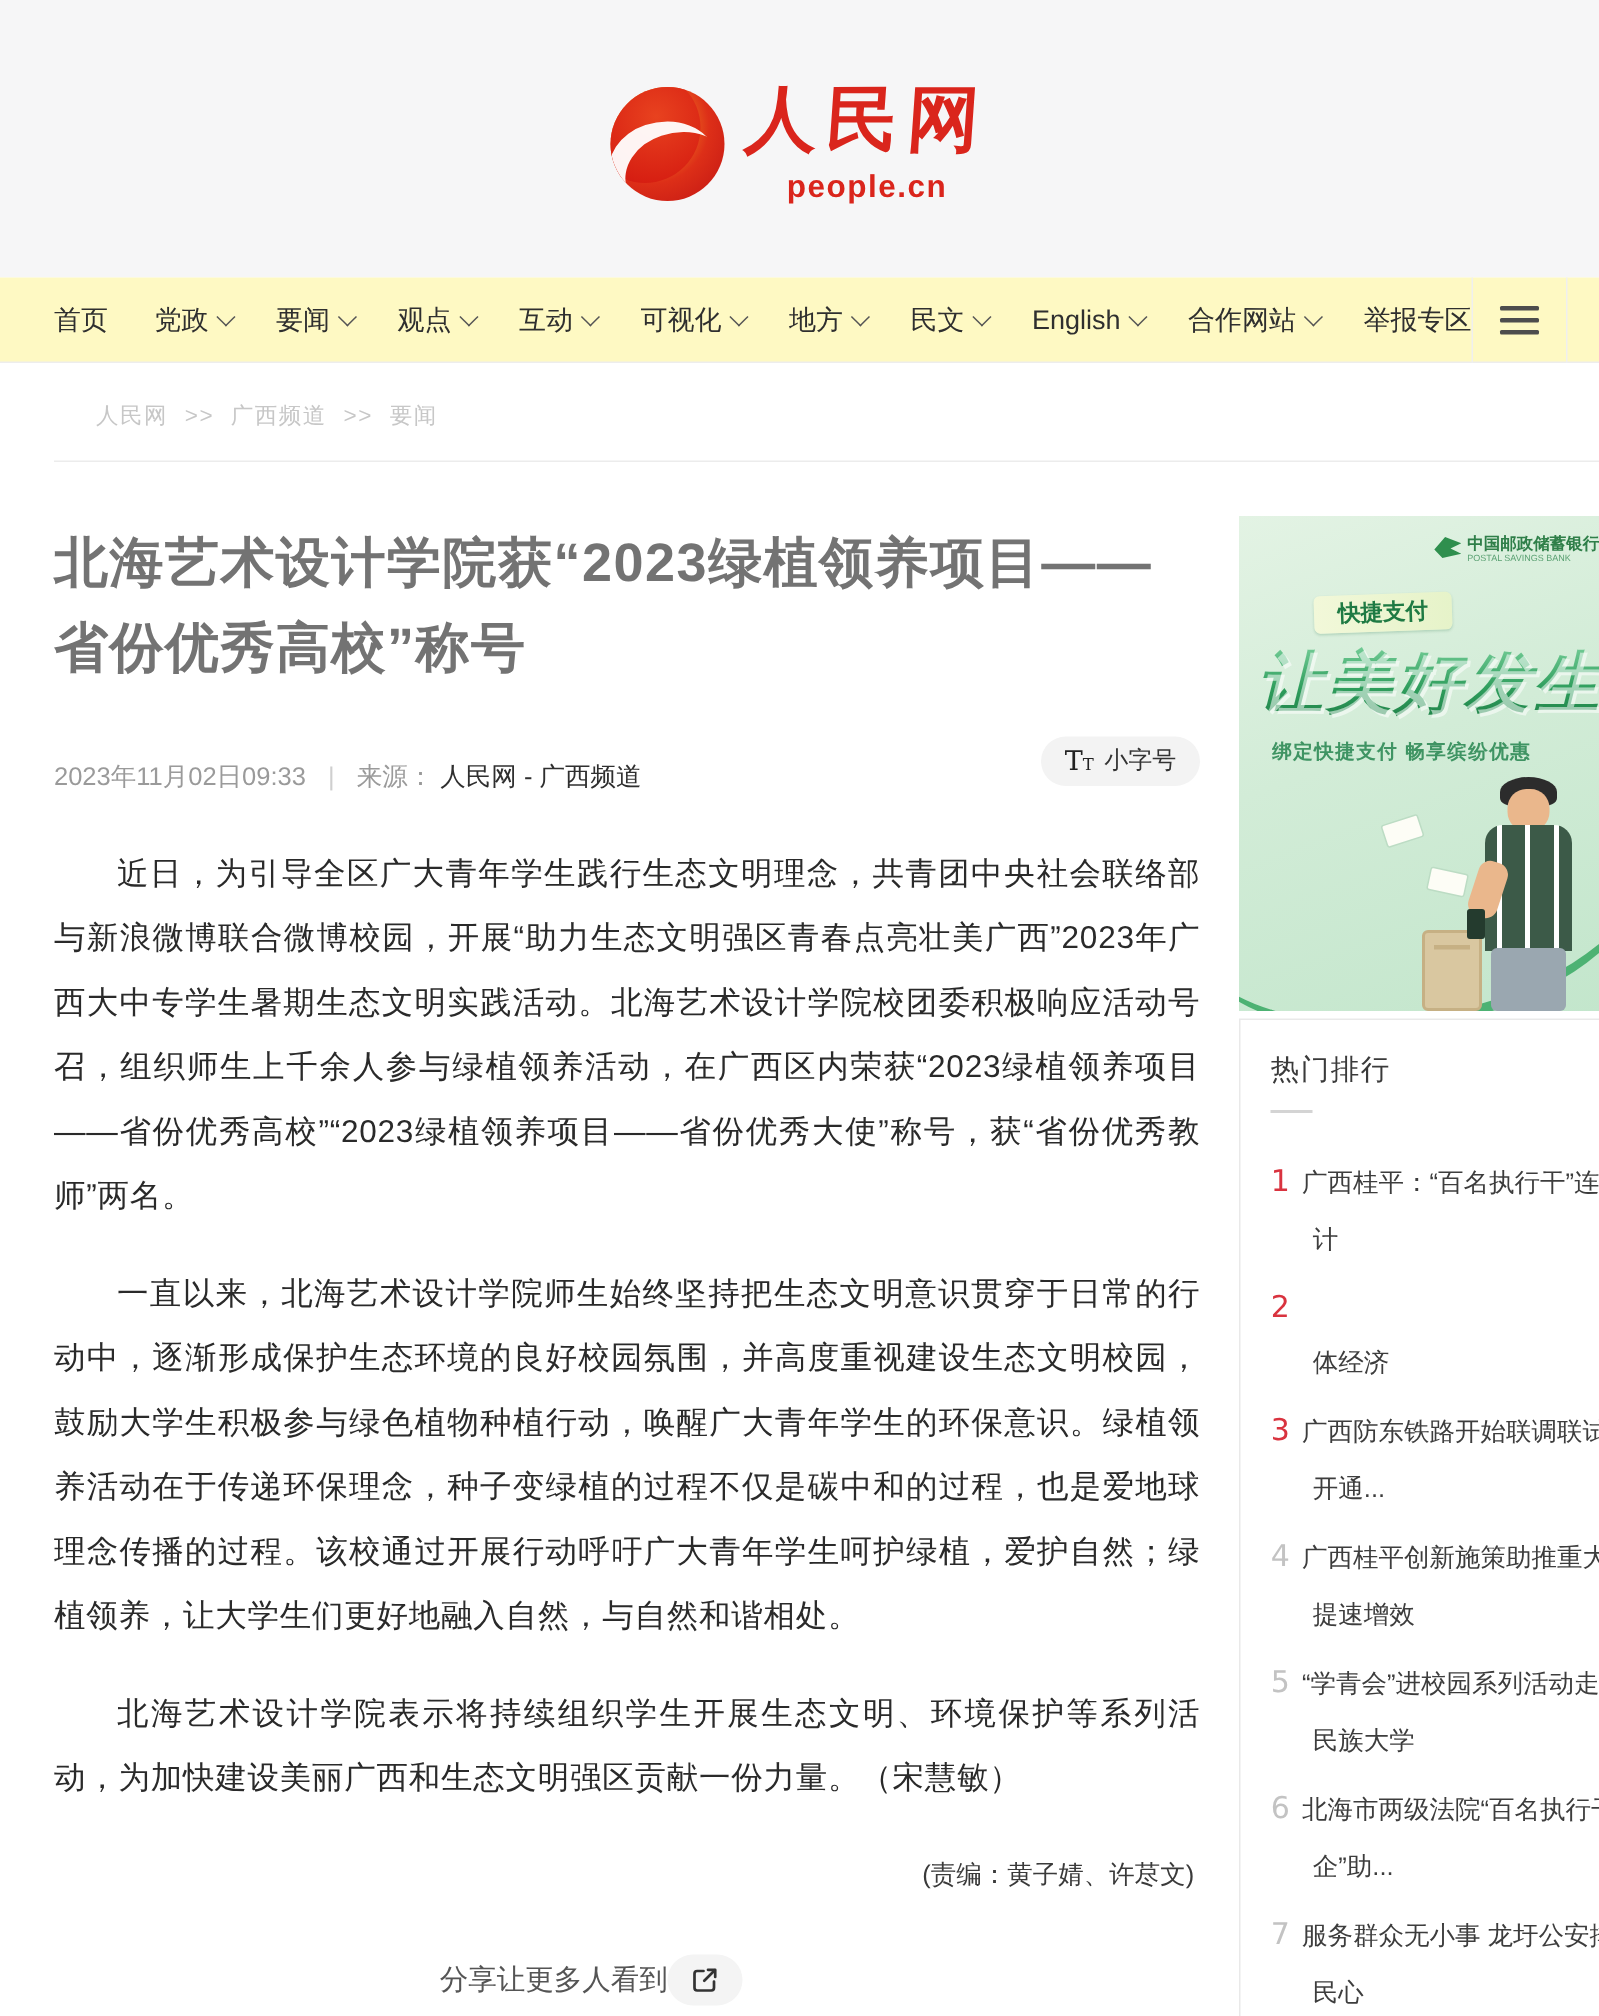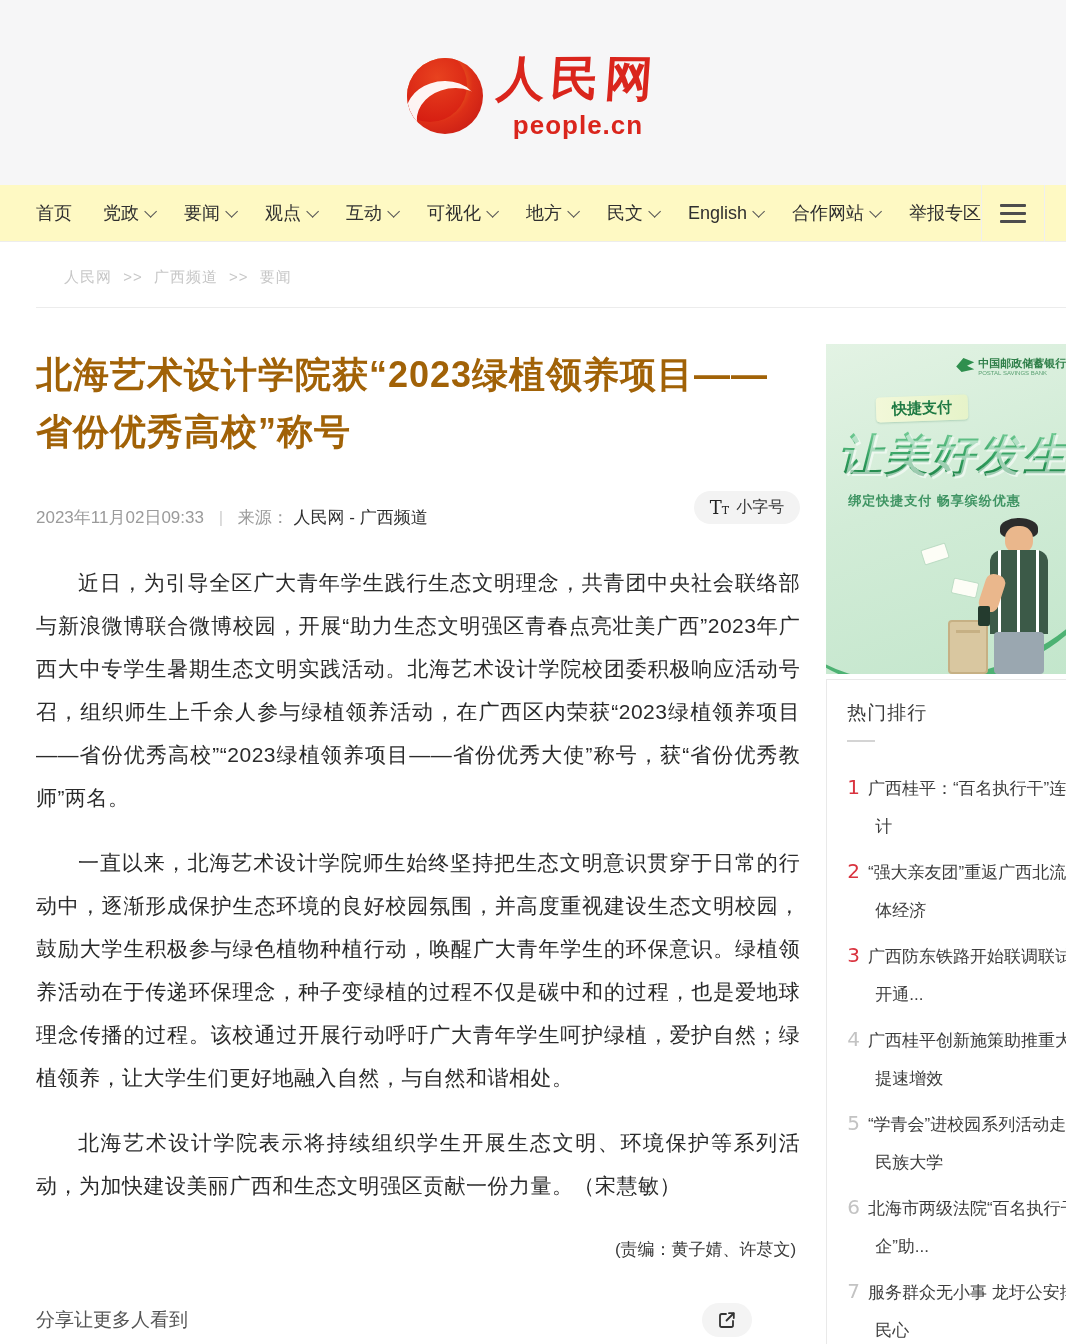--- a/index.html
+++ b/index.html
@@ -13,21 +13,21 @@
   .logo-globe { position:relative; width:76px; height:76px; border-radius:50%;
     background:radial-gradient(circle at 36% 34%, #f5ab4b 0%, #ef7a21 26%, #dd2f18 55%, #c01313 100%); overflow:hidden; }
   .logo-globe::before { content:""; position:absolute; left:-14px; top:-10px; width:74px; height:74px;
     border-radius:50%; background:radial-gradient(circle at 60% 40%, #e8421f 0%, #d71f12 70%, #c41111 100%); }
   .logo-globe::after { content:""; position:absolute; left:10px; top:30px; width:72px; height:58px;
     border-radius:50% 60% 50% 50%; background:transparent;
     box-shadow:-8px -10px 0 0 #ffffff; transform:rotate(-18deg); opacity:.95; }
   .logo-text { display:flex; flex-direction:column; line-height:1; }
   .logo-cn { font-size:48px; font-weight:900; color:#da251c; letter-spacing:6px;
     font-family:"DejaVu Serif","Liberation Serif",serif; transform:skewX(-4deg); }
-  .logo-en { font-size:26px; font-weight:700; color:#da251c; margin-top:10px; letter-spacing:1px; text-align:center; }
+  .logo-en { font-size:21px; font-weight:700; color:#da251c; margin-top:10px; letter-spacing:1px; text-align:center; }
 
   
   .nav { height:57px; background:#fef9c3; border-bottom:1px solid #ededed; display:flex; align-items:center; padding:0 18px 0 36px; }
   .nav-items { display:flex; align-items:center; gap:31px; flex:1; }
   .nav-item { display:flex; align-items:center; gap:5px; font-size:18px; color:#2f2f2f; cursor:pointer; white-space:nowrap; }
   .caret { width:9px; height:9px; border-right:1.5px solid #555; border-bottom:1.5px solid #555;
     transform:rotate(45deg) translateY(-3px); display:inline-block; }
   .nav-right { display:flex; align-items:center; height:100%; }
   .nav-sep { width:1px; height:57px; background:#efefef; }
   .icon-btn { width:62px; height:100%; display:flex; align-items:center; justify-content:center; cursor:pointer; }
@@ -39,36 +39,36 @@
   .breadcrumb .crumb { color:#c7c7c7; cursor:pointer; }
   .breadcrumb .sep { margin:0 6px; }
   .top-divider { border-bottom:1px solid #ececec; margin-left:36px; }
 
   
   .content { display:flex; padding-left:36px; }
   .main-col { width:784px; }
   .aside-col { width:246px; margin-left:26px; overflow:hidden; }
 
   
-  .article-title { margin-top:38px; font-size:36px; font-weight:700; color:#a16207; line-height:57px; letter-spacing:1px; }
+  .article-title { margin-top:38px; font-size:36px; font-weight:700; color:#737373; line-height:57px; letter-spacing:1px; }
   .meta-row { margin-top:26px; display:flex; align-items:center; justify-content:space-between; }
   .meta-left { font-size:17px; color:#9a9a9a;margin-top:20px; }
   .meta-left .pipe { margin:0 10px; color:#cfcfcf; }
   .meta-left .src { color:#2f2f2f; cursor:pointer; }
   .fontsize-pill { display:flex; align-items:center; gap:7px; background:#f3f3f3; border-radius:17px;
     padding:6px 16px; font-size:16px; color:#333; cursor:pointer; }
   .tt-icon { font-family:"DejaVu Serif","Liberation Serif",serif; font-weight:400; color:#222; }
   .tt-icon .big { font-size:18px; } .tt-icon .small { font-size:11px; }
 
   .article-body { margin-top:32px; }
   .article-body p { font-size:21px; color:#2a2a2a; line-height:43px; text-indent:2em; margin-bottom:22px;
     letter-spacing:.5px; text-align:justify; }
   .editor-note { margin-top:31px; text-align:right; font-size:17px; color:#3a3a3a; padding-right:4px; }
 
-  .share-row { margin-top:42px; display:flex; align-items:center; justify-content:space-between; padding-right:48px; }
+  .share-row { margin-top:42px; display:flex; align-items:center; justify-content:center; padding-right:48px; }
   .share-label { font-size:19px; color:#555; }
   .share-btn { width:50px; height:34px; background:#f4f4f4; border-radius:17px; display:flex;
     align-items:center; justify-content:center; cursor:pointer; }
 
   
   .ad-banner { position:relative; width:246px; height:330px; margin-top:36px; overflow:hidden;
     background:linear-gradient(160deg,#e3f3e4 0%,#d2ecd7 45%,#c3e6cc 100%); cursor:pointer; }
   .ad-banklogo { position:absolute; top:14px; right:6px; display:flex; align-items:flex-start; gap:4px; }
   .ad-bank-bird { width:18px; height:14px; background:#2f8f4e;
     clip-path:polygon(0 60%, 40% 0, 100% 30%, 60% 55%, 100% 80%, 30% 100%); }
@@ -272,21 +272,20 @@
             <div class="hot-line">
                 <span class="hot-rank hot">1</span>
                 <span>广西桂平：“百名执行干”连接</span>
               </div>
             <div class="hot-cont">计</div>
           </div>
 
           <div class="hot-item">
             <div class="hot-line">
                 <span class="hot-rank hot">2</span>
-                <span>“强大亲友团”重返广西北流</span>
               </div>
             <div class="hot-cont">体经济</div>
           </div>
 
           <div class="hot-item">
             <div class="hot-line">
                 <span class="hot-rank hot">3</span>
                 <span>广西防东铁路开始联调联试 预</span>
               </div>
             <div class="hot-cont">开通...</div>

